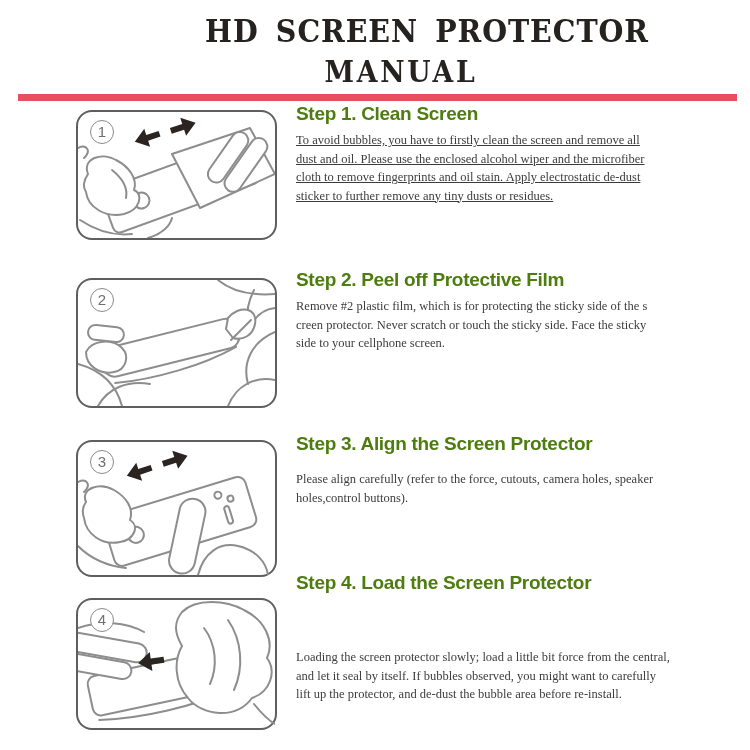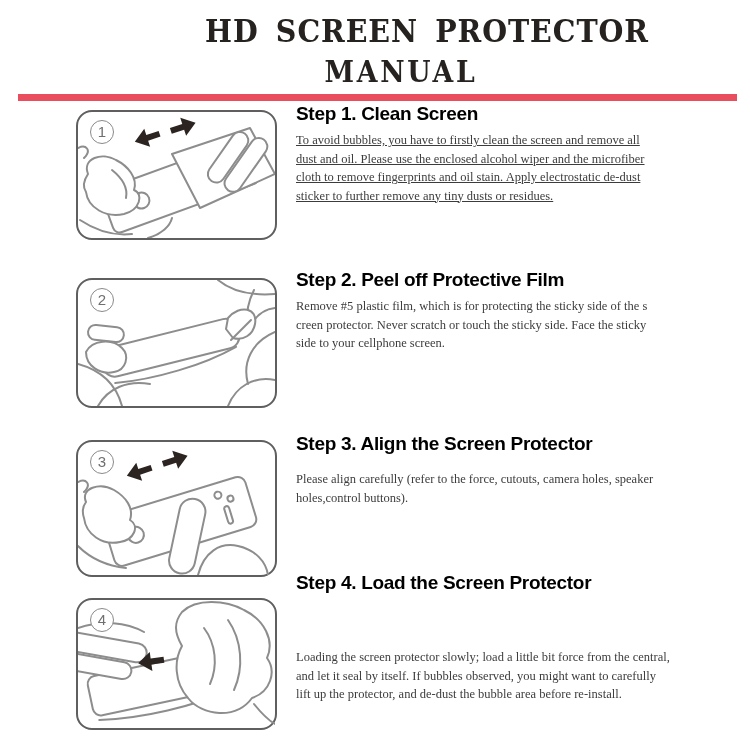--- a/index.html
+++ b/index.html
@@ -31,21 +31,21 @@
   }
   .illus svg { position:absolute; left:0; top:0; }
   .num-badge {
     position:absolute; left:12px; top:8px; width:24px; height:24px;
     border:1.5px solid #8a8a8a; border-radius:50%; box-sizing:border-box;
     color:#6f6f6f; font-size:15px; line-height:21px; text-align:center;
     background:#ffffff; z-index:2;
   }
   .step-heading {
     position:absolute; left:296px; margin:0; font-weight:700; font-size:19px;
-    letter-spacing:-0.3px; color:#000000; white-space:nowrap;
+    letter-spacing:-0.3px; color:#4d7c0f; white-space:nowrap;
   }
   .step-body {
     position:absolute; left:296px; margin:0; width:450px;
     font-family:"Liberation Serif", serif; font-size:12.5px; line-height:18.5px;
     color:#3c3c3c; white-space:pre-line;
   }
   
   .s1 .illus { top:110px; }  .s1 .step-heading { top:103px; } .s1 .step-body { top:131px;text-decoration:underline; }
   .s2 .illus { top:278px; }  .s2 .step-heading { top:269px;text-align:center; } .s2 .step-body { top:297px; }
   .s3 .illus { top:440px; height:137px; } .s3 .step-heading { top:433px;text-align:right; } .s3 .step-body { top:470px; }
@@ -125,21 +125,21 @@
         <path class="fillw" d="M8,72 C14,60 34,58 44,68 C52,76 48,90 36,92 C22,95 8,86 8,72 Z"></path>
 
         <path d="M0,84 C22,90 38,104 44,126"></path>
         <path d="M20,126 C30,108 50,100 72,104"></path>
 
         <path d="M197,52 C174,62 164,82 170,104"></path>
         <path d="M150,126 C158,106 176,96 197,100"></path>
       </svg>
     </div>
     <h3 class="step-heading">Step 2. Peel off Protective Film</h3>
-    <p class="step-body">Remove #5 plastic film, which is for protecting the sticky side of the s
+    <p class="step-body">Remove #2 plastic film, which is for protecting the sticky side of the s
 creen protector. Never scratch or touch the sticky side. Face the sticky
 side to your cellphone screen.</p>
   </section>
 
   <section class="s3">
     <div class="illus">
       <span class="num-badge"><span>3</span></span>
       <svg class="art" width="197" height="133" viewBox="0 0 197 133">
         <path d="M0,40 C8,36 14,42 6,50"></path>
 

